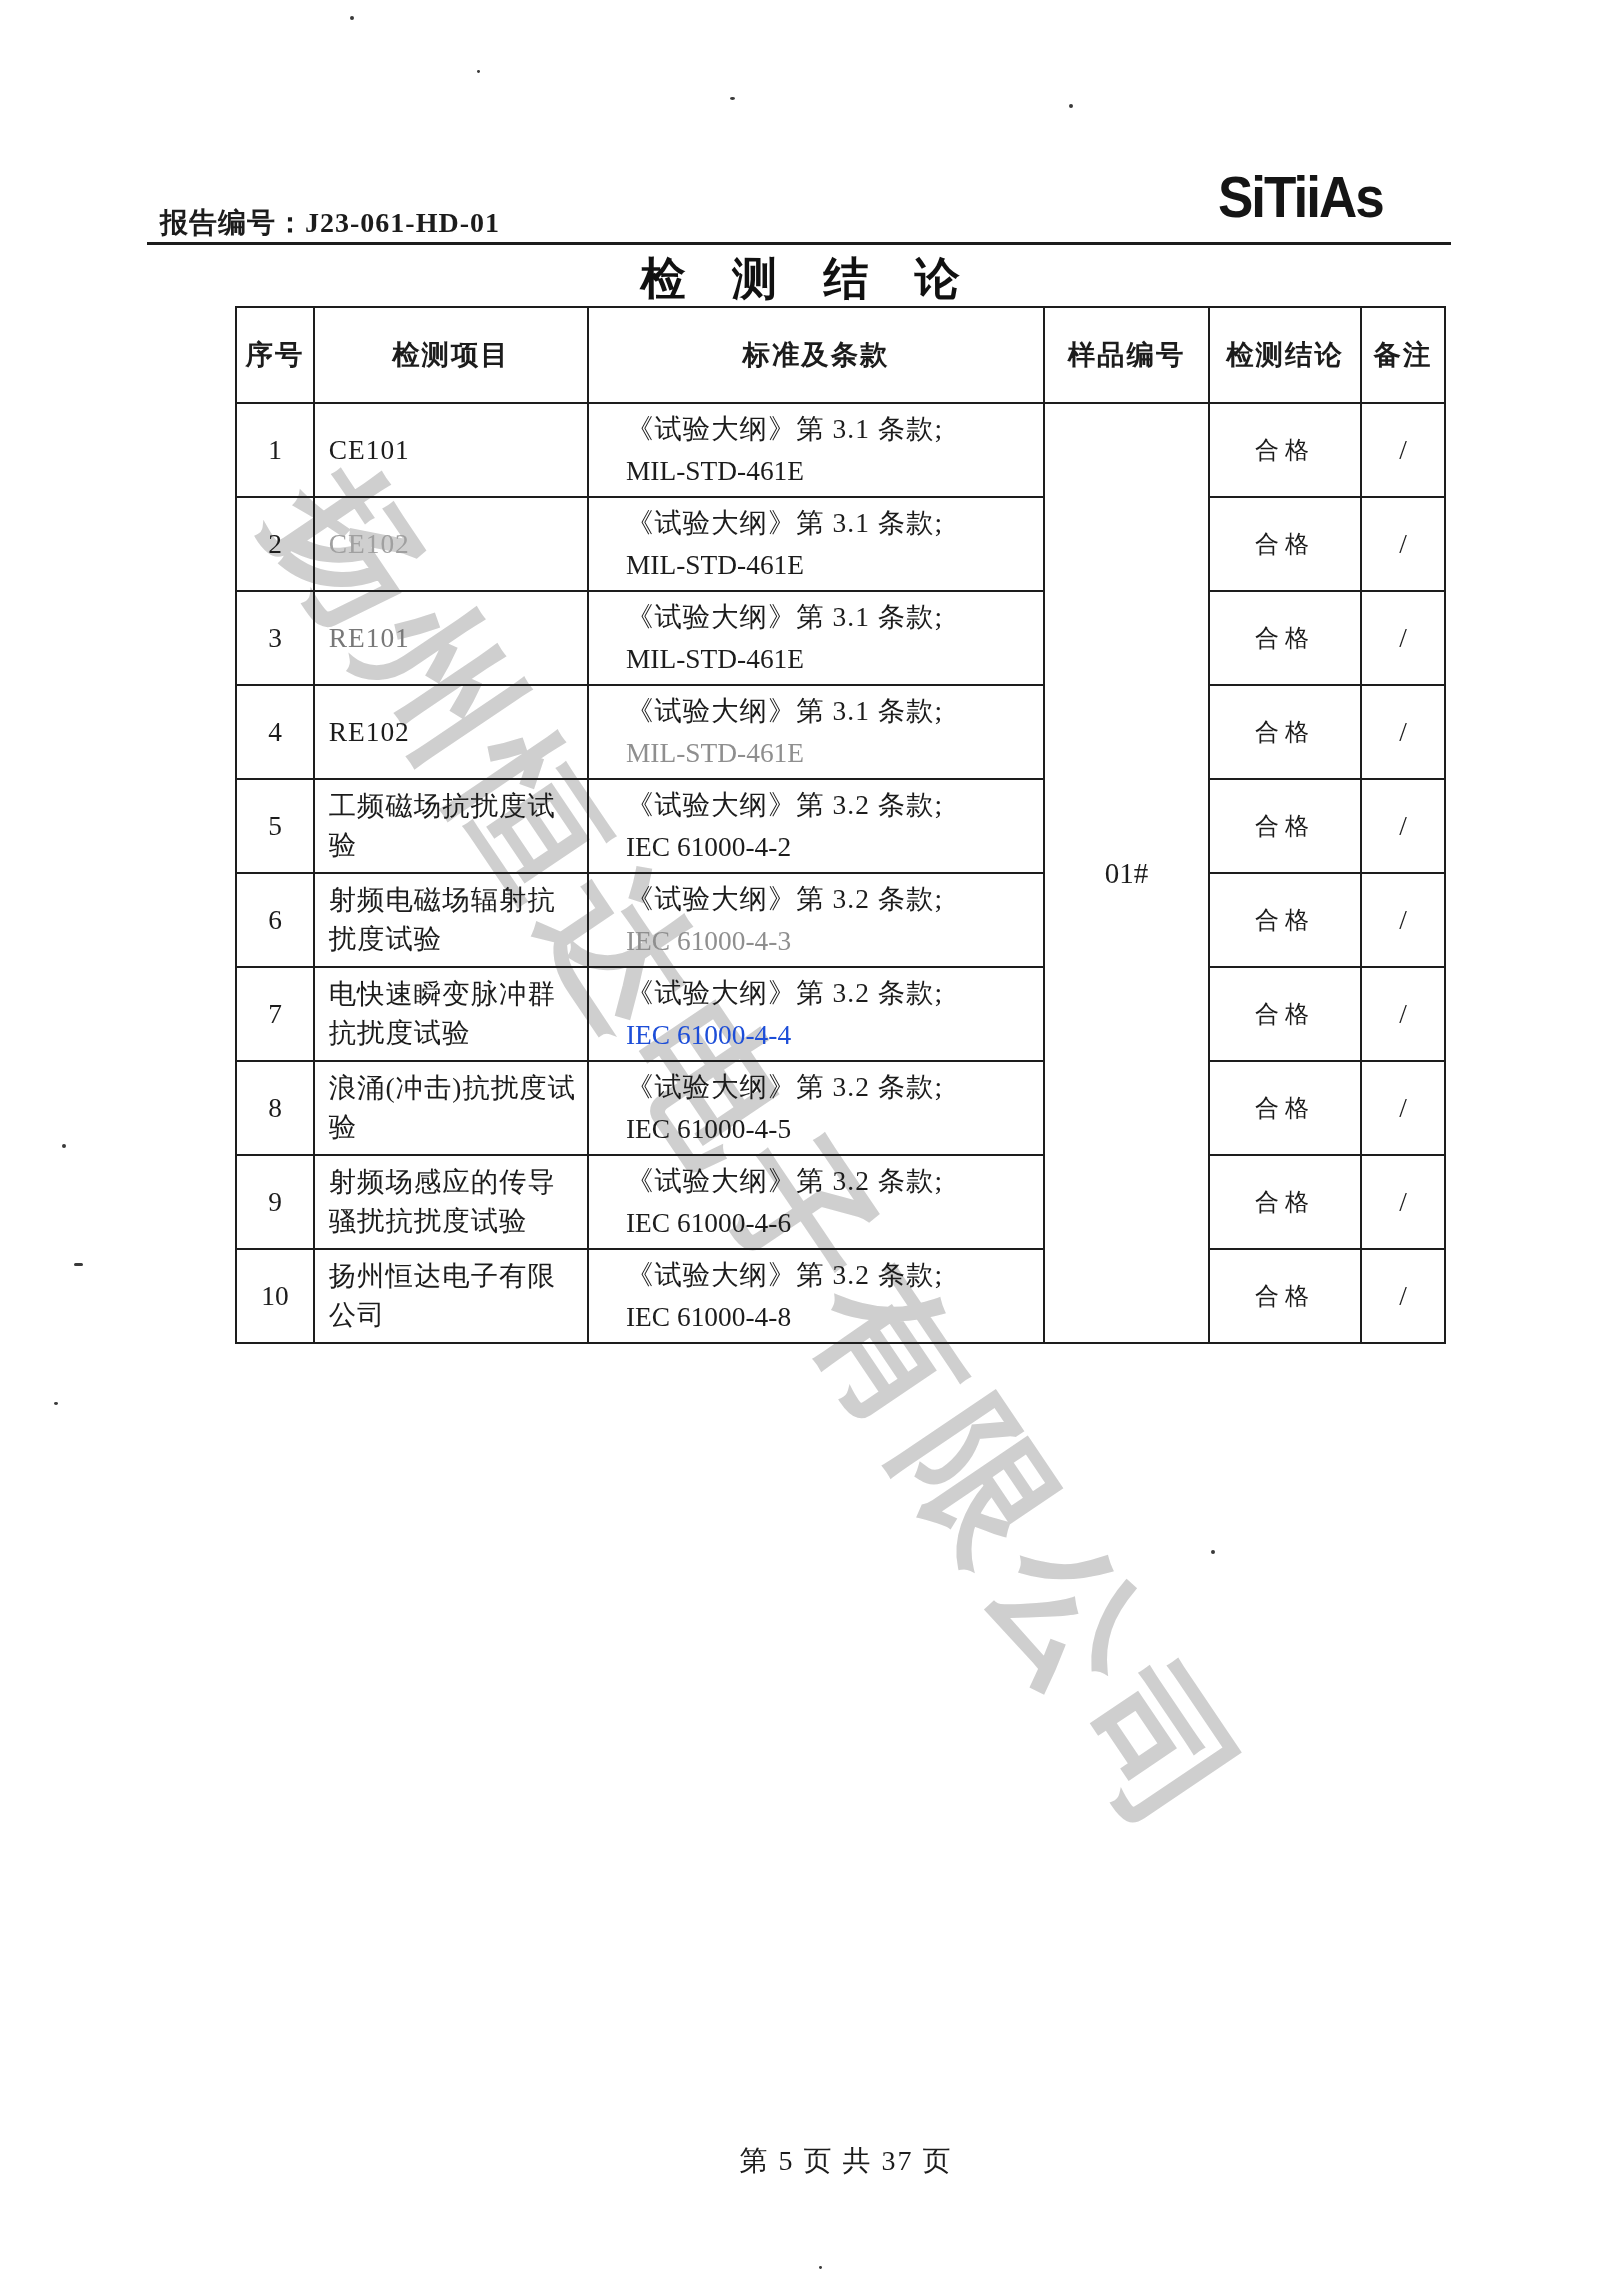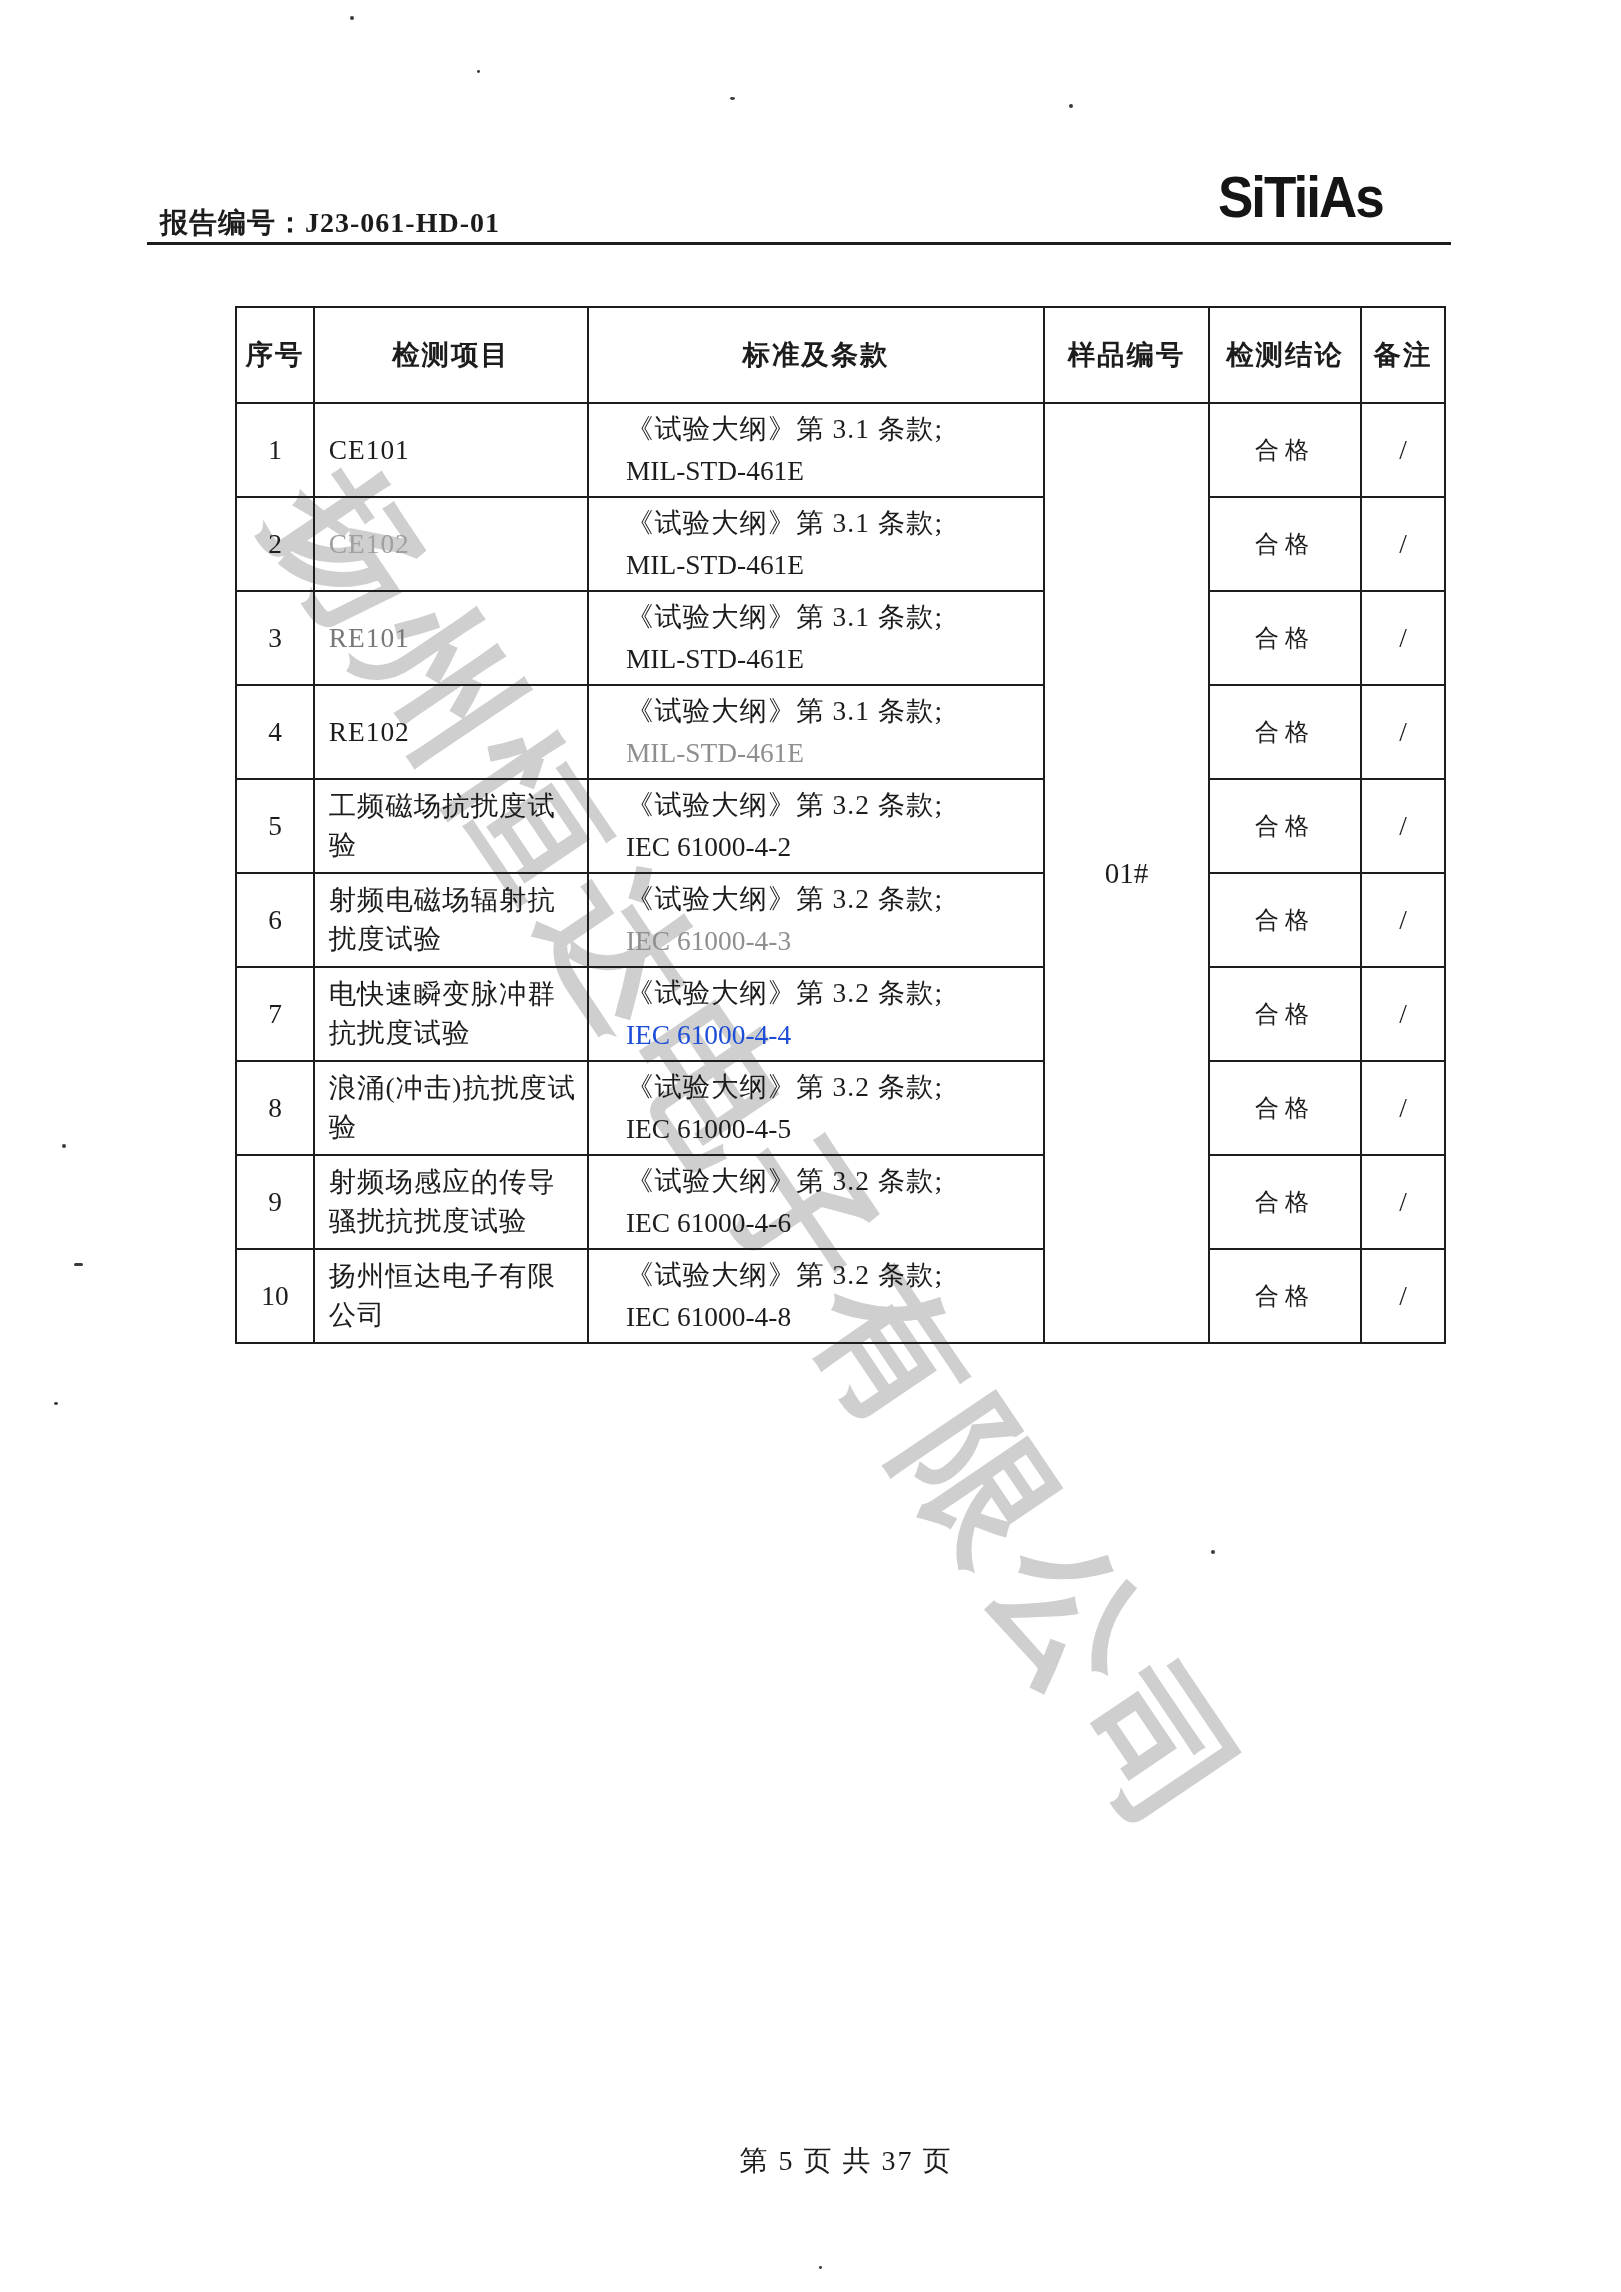--- a/index.html
+++ b/index.html
@@ -77,20 +77,21 @@
   <div class="watermark">扬州恒达电子有限公司</div>
 
   <div class="report-no">
     <span>报告编号：</span><span>J23-061-HD-01</span>
   </div>
 
   <div class="logo">SiTiiAs</div>
 
   <div class="header-rule"></div>
 
+  <div class="page-title">检 测 结 论</div>
 
   <table class="report-table">
     <colgroup>
       <col style="width:78px">
         <col style="width:274px">
         <col style="width:456px">
       <col style="width:165px">
         <col style="width:152px">
         <col style="width:84px">
     </colgroup>

